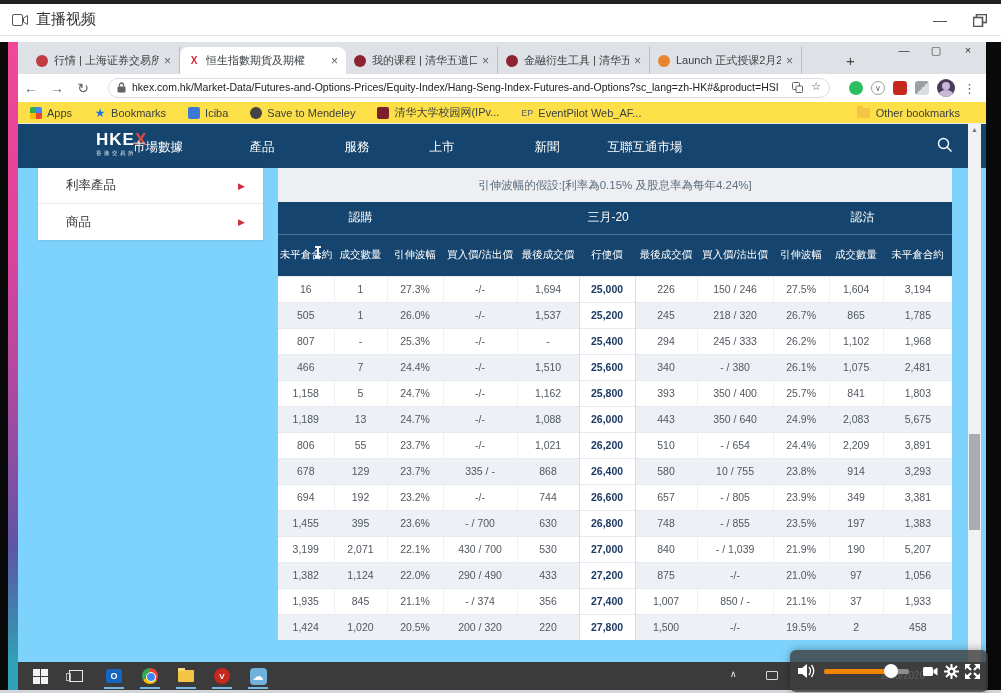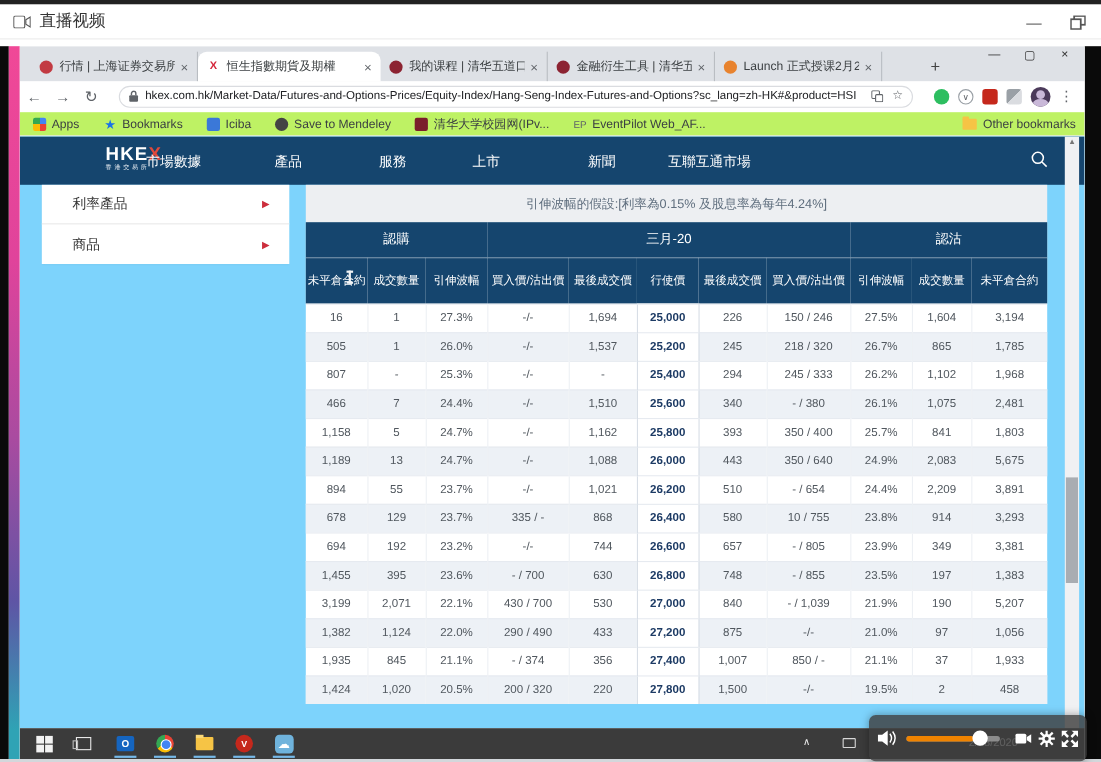--- a/index.html
+++ b/index.html
@@ -48,30 +48,30 @@
   .ext.evernote{background:#2DBE60;border-radius:50%;}
   .ext.pocket{background:#fff;border:1px solid #9AA0A6;border-radius:50%;color:#5F6368;font-size:8px;display:flex;align-items:center;justify-content:center;}
   .ext.lastpass{background:#C5281C;}
   .ext.greyext{background:linear-gradient(135deg,#9AA0A6 50%,#DADCE0 50%);}
   .avatar{width:18px;height:18px;border-radius:50%;background:#4B3A5A;position:relative;overflow:hidden;}
   .avatar::before{content:"";position:absolute;left:5px;top:3px;width:8px;height:8px;border-radius:50%;background:#C9B8D8;}
   .avatar::after{content:"";position:absolute;left:2px;top:11px;width:14px;height:8px;border-radius:50%;background:#C9B8D8;}
   .menu3{color:#5F6368;font-size:13px;}
 
   
-  .bmbar{position:absolute;left:0;top:60px;width:968px;height:22px;background:#bef264;border-bottom:1px solid #E8EAED;display:flex;align-items:center;padding-left:12px;}
+  .bmbar{position:absolute;left:0;top:60px;width:968px;height:22px;background:#fde047;border-bottom:1px solid #E8EAED;display:flex;align-items:center;padding-left:12px;}
   .bm{display:flex;align-items:center;margin-right:22px;font-size:11px;color:#3C4043;white-space:nowrap;}
   .bmi{width:12px;height:12px;margin-right:5px;border-radius:2px;display:inline-flex;align-items:center;justify-content:center;}
   .bmi.grid{background:conic-gradient(#4285F4 0 25%,#EA4335 0 50%,#FBBC05 0 75%,#34A853 0);}
   .bmi.star{background:transparent;color:#1A73E8;font-size:12px;}
   .bmi.iciba{background:#3B78D8;}
   .bmi.globe{background:#444;border-radius:50%;}
   .bmi.tsinghua{background:#7A1F2B;}
   .bmi.ep{background:transparent;color:#5F6368;font-size:9px;font-weight:normal;letter-spacing:0;}
-  .otherbm{position:absolute;right:8px;display:flex;align-items:center;font-size:11px;color:#3C4043;}
+  .otherbm{position:absolute;right:26px;display:flex;align-items:center;font-size:11px;color:#3C4043;}
   .folder{width:13px;height:10px;background:#F6C445;border-radius:1px;margin-right:6px;position:relative;}
   .folder::before{content:"";position:absolute;left:0;top:-2px;width:6px;height:3px;background:#F6C445;border-radius:1px 1px 0 0;}
 
   
   .site{position:absolute;left:0;top:82px;width:968px;height:538px;background:#7dd3fc;overflow:hidden;}
   .site-header{position:absolute;left:0;top:0;width:968px;height:44px;background:#15456E;}
   .logo{position:absolute;left:78px;top:7px;color:#fff;line-height:1;}
   .logo .big{font-size:17px;font-weight:bold;letter-spacing:1px;}
   .logo .big .x{color:#E0493C;}
   .logo .sub{font-size:5.5px;letter-spacing:2.5px;margin-top:3px;color:#E8EDF2;}
@@ -401,21 +401,21 @@
                 <td>-/-</td>
                 <td>1,088</td>
                 <td class="strike">26,000</td>
                 <td>443</td>
                 <td>350 / 640</td>
                 <td>24.9%</td>
                 <td>2,083</td>
                 <td>5,675</td>
               </tr>
               <tr>
-                <td>894</td>
+                <td>806</td>
                 <td>55</td>
                 <td>23.7%</td>
                 <td>-/-</td>
                 <td>1,021</td>
                 <td class="strike">26,200</td>
                 <td>510</td>
                 <td>- / 654</td>
                 <td>24.4%</td>
                 <td>2,209</td>
                 <td>3,891</td>

